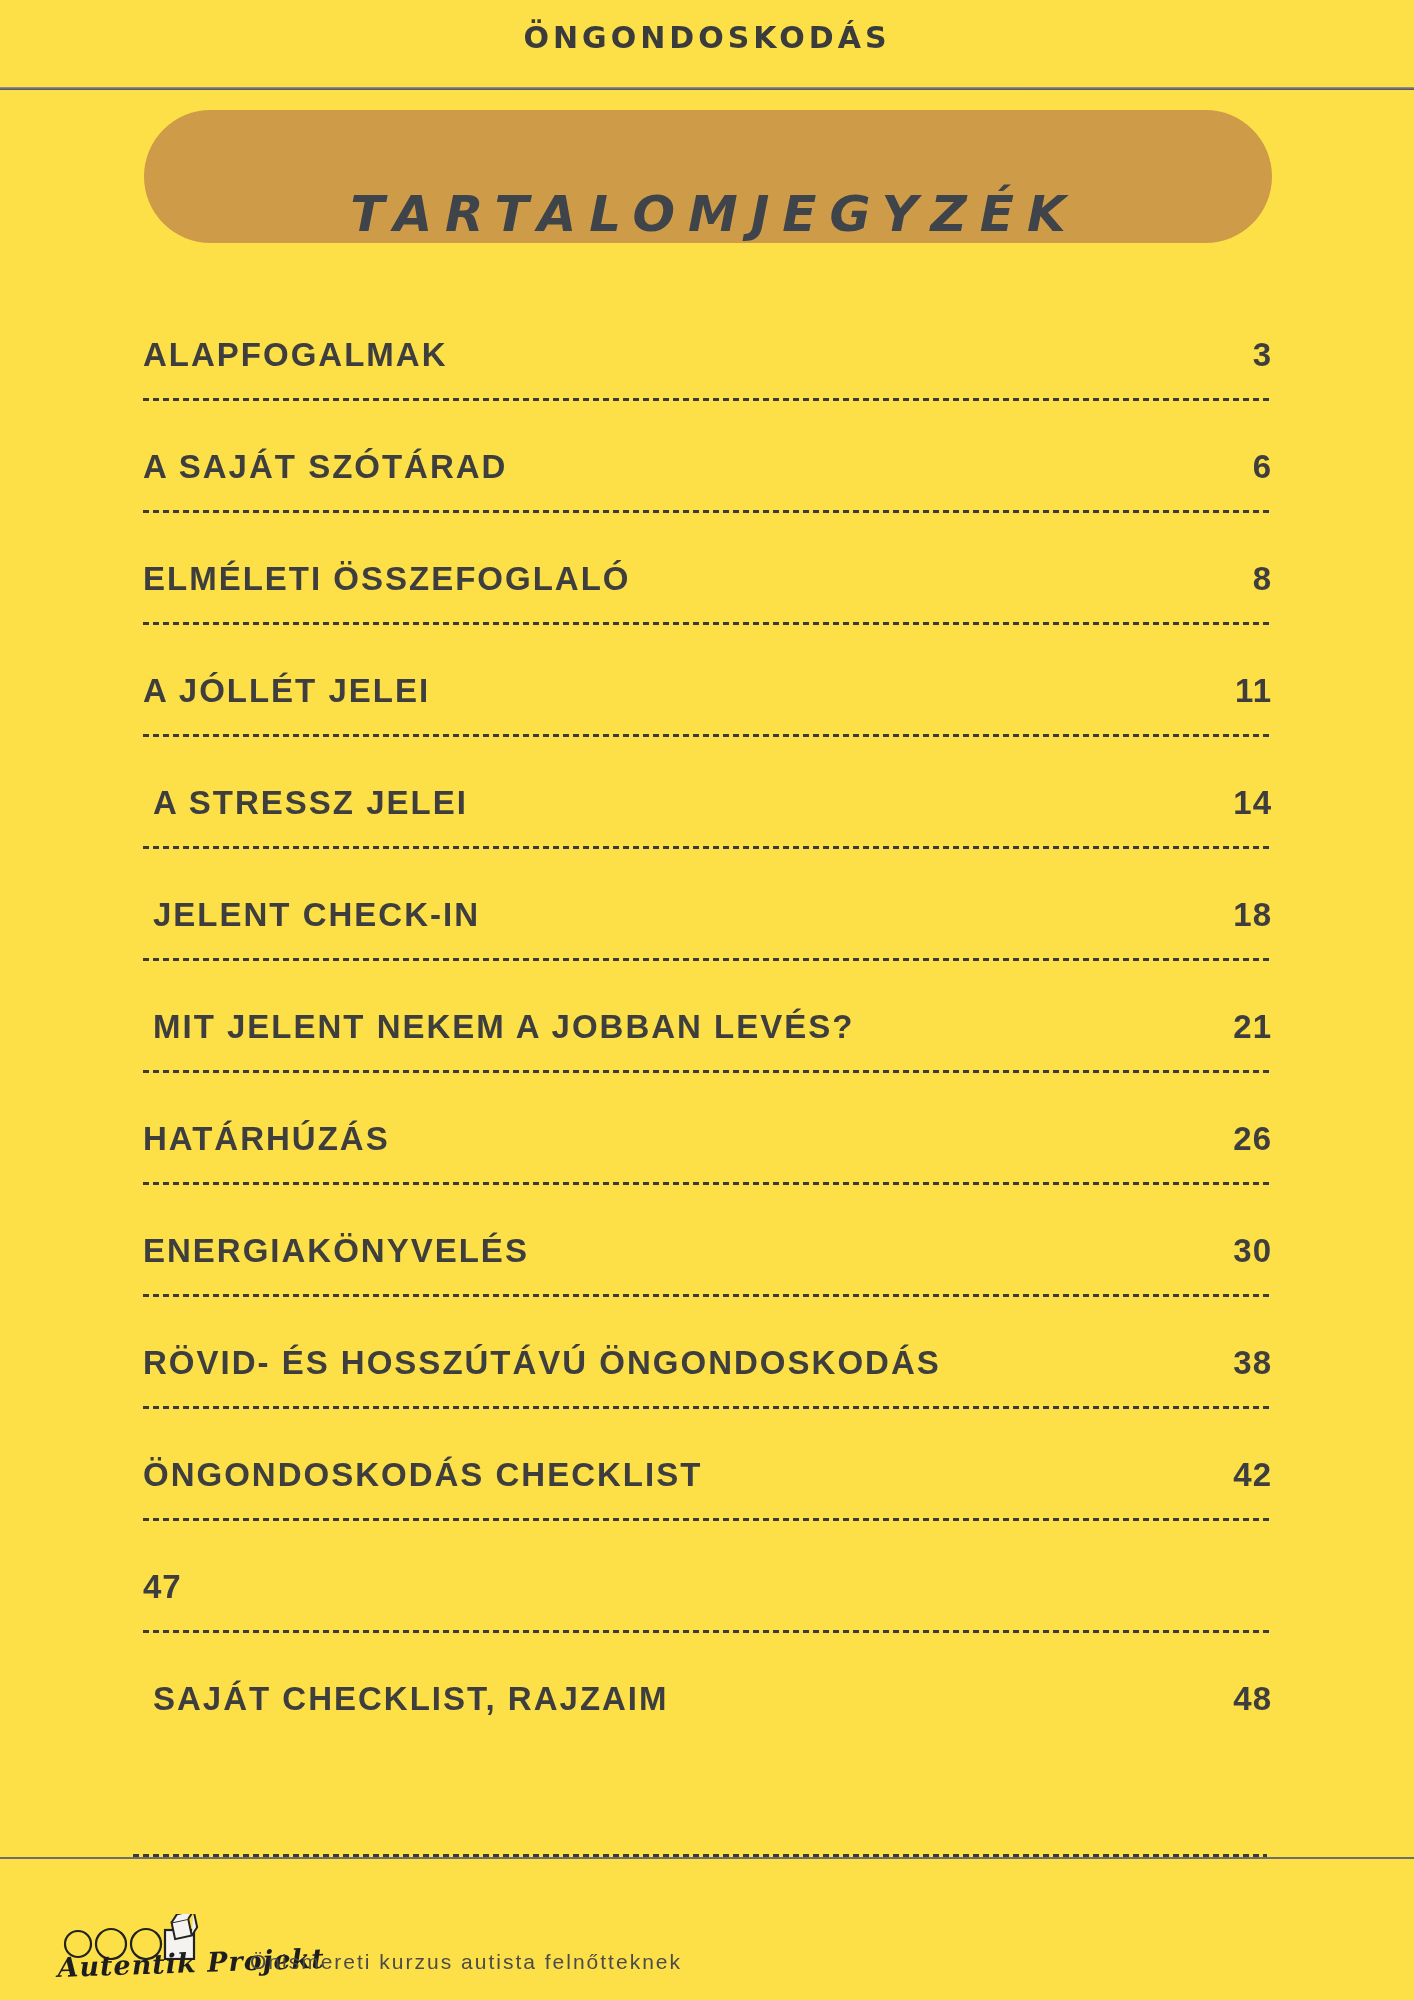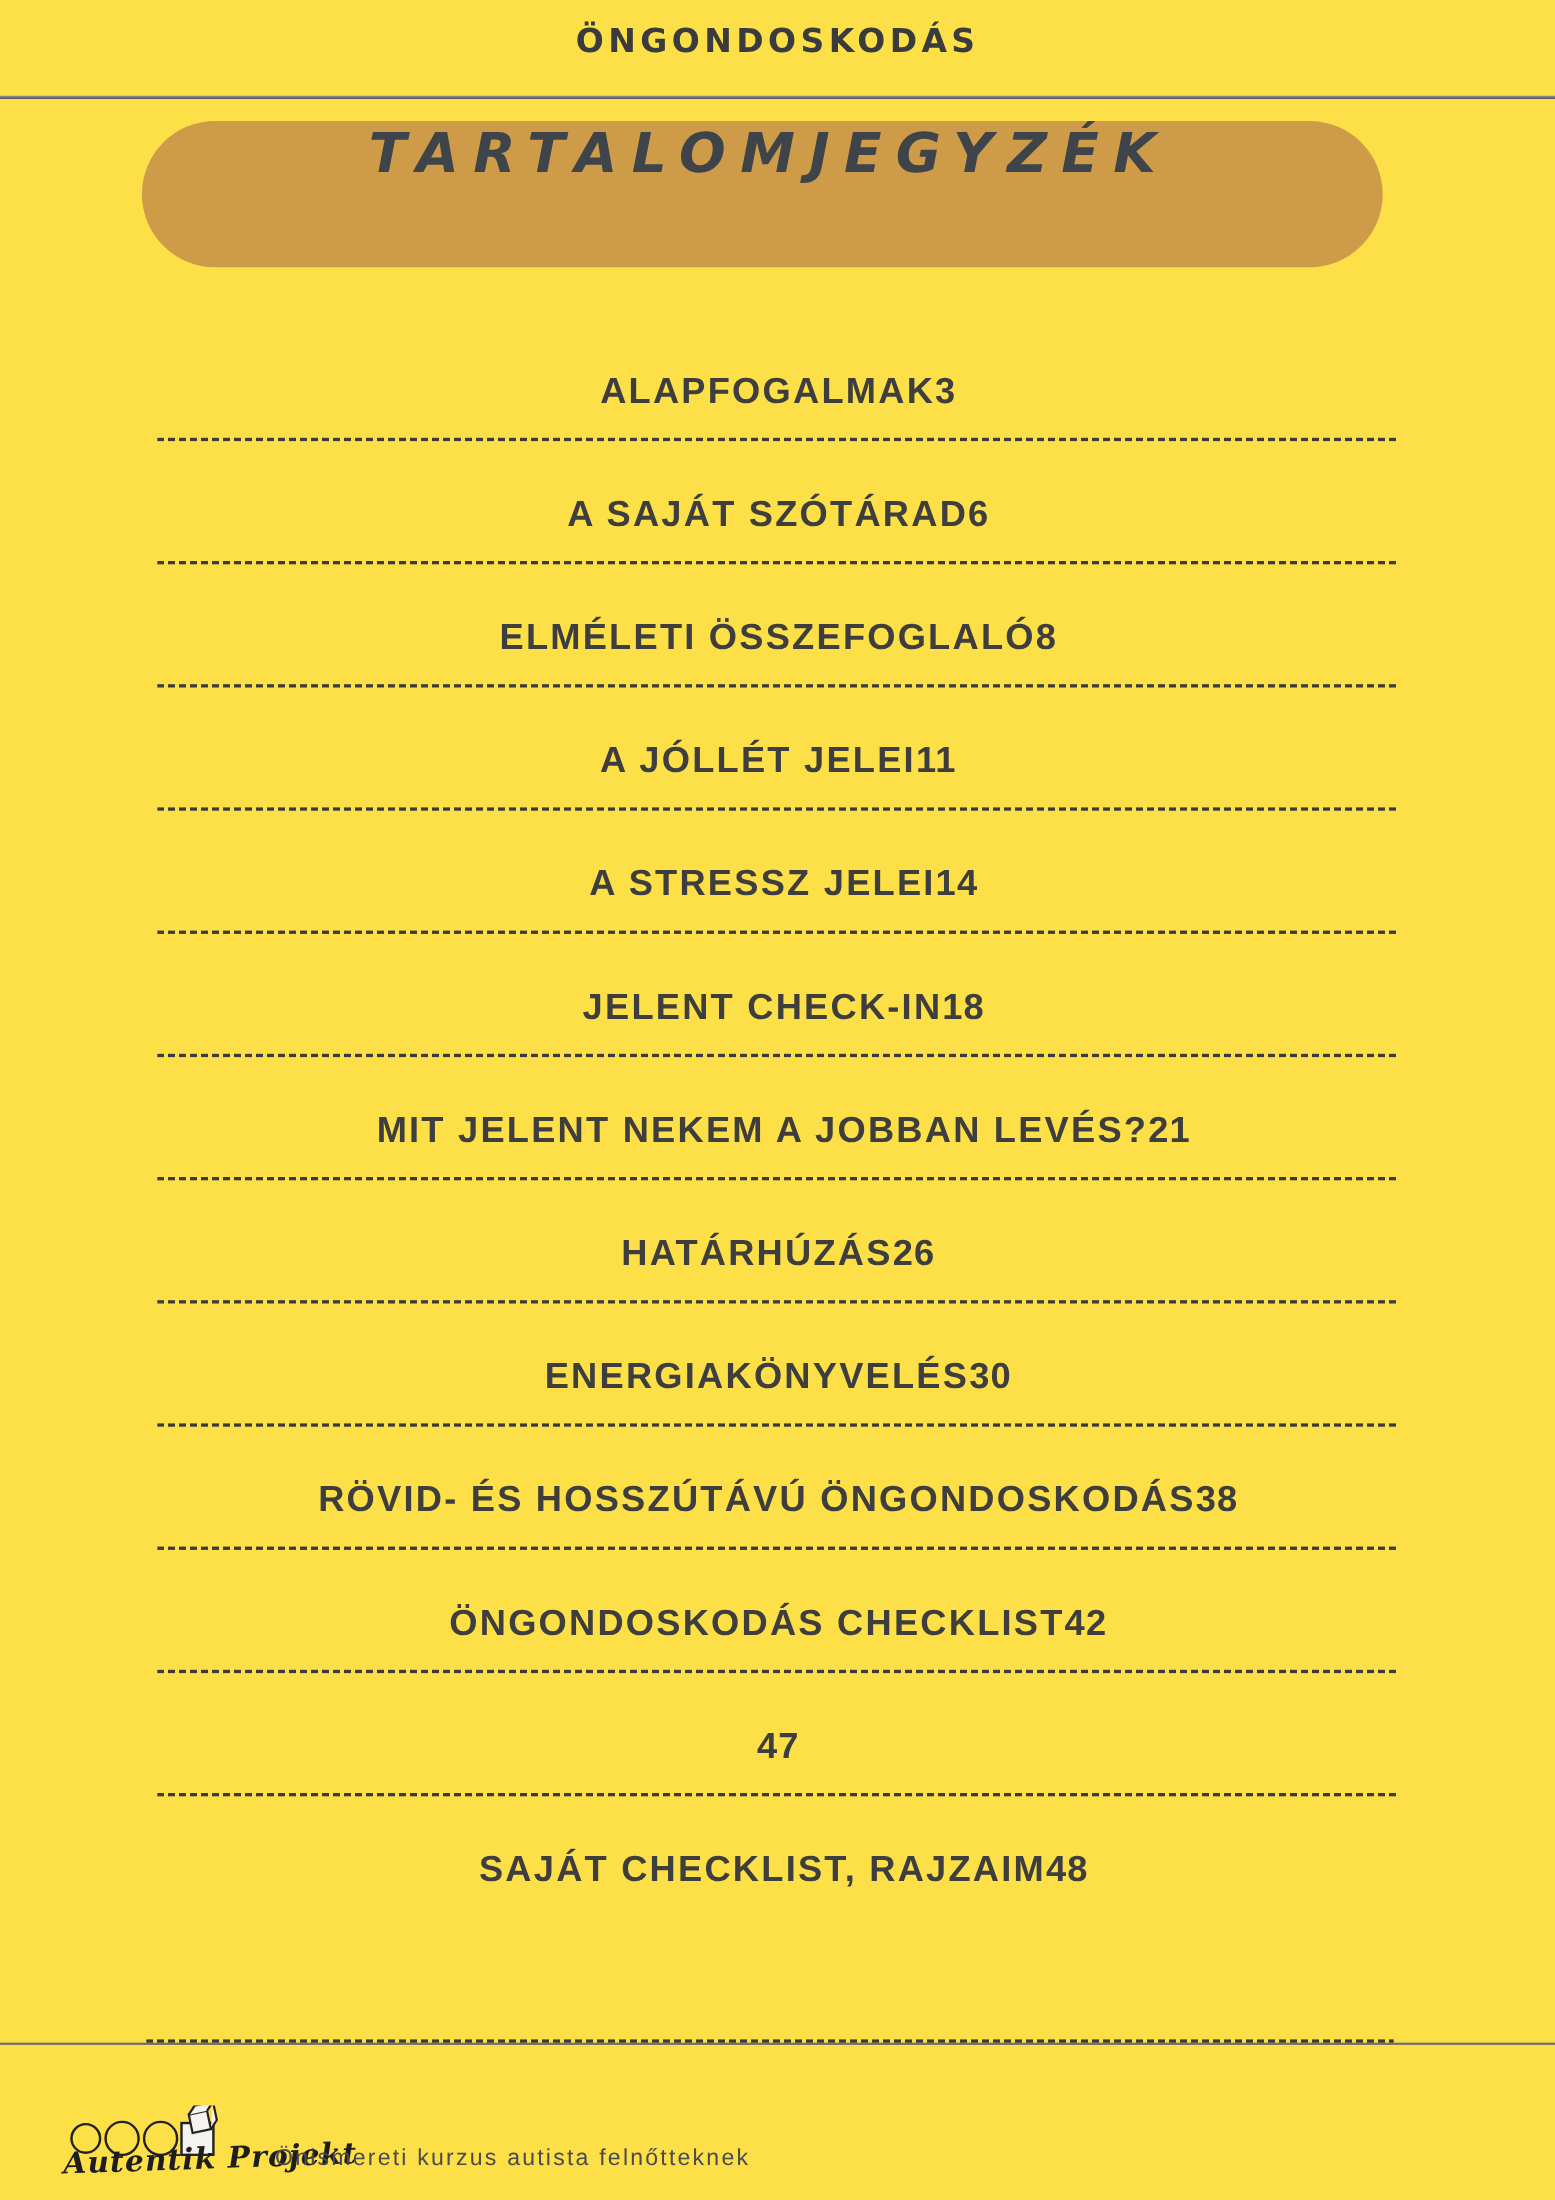--- a/index.html
+++ b/index.html
@@ -28,26 +28,26 @@
   .header-rule {
     position: absolute;
     top: 87px; left: 0; right: 0;
     height: 3px;
     background: linear-gradient(#9a9a98, #4d4e50);
   }
 
   
   .banner {
     position: absolute;
-    top: 110px; left: 129px;
+    top: 110px; left: 144px;
     width: 1128px; height: 133px;
     background: #CE9B49;
     border-radius: 67px;
     display: flex;
-    align-items: flex-start;
+    align-items: flex-end;
     justify-content: center;
   }
   .banner-title {
     font-family: "DejaVu Sans", sans-serif;
     font-style: italic;
     font-weight: bold;
     font-size: 50px;
     letter-spacing: 13px;
     color: #3F444A;
     text-indent: 13px;
@@ -60,21 +60,21 @@
     width: 1129px;
   }
   .toc-row {
     position: relative;
     height: 112px;
   }
   .toc-line {
     position: absolute;
     top: 6px; left: 0; right: 0;
     display: flex;
-    justify-content: center;
+    justify-content: space-between;
     align-items: baseline;
   }
   .toc-title {
     font-weight: 700;
     font-size: 33px;
     letter-spacing: 2px;
     color: #3E3E3E;
     white-space: nowrap;
   }
   .toc-page {

